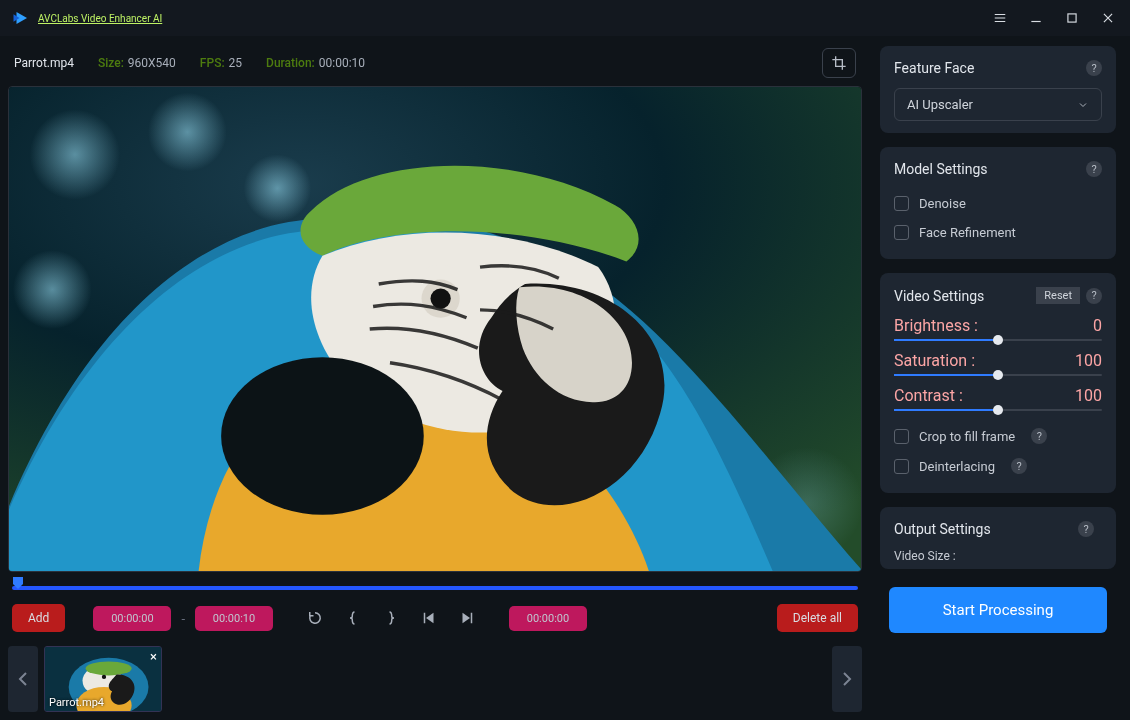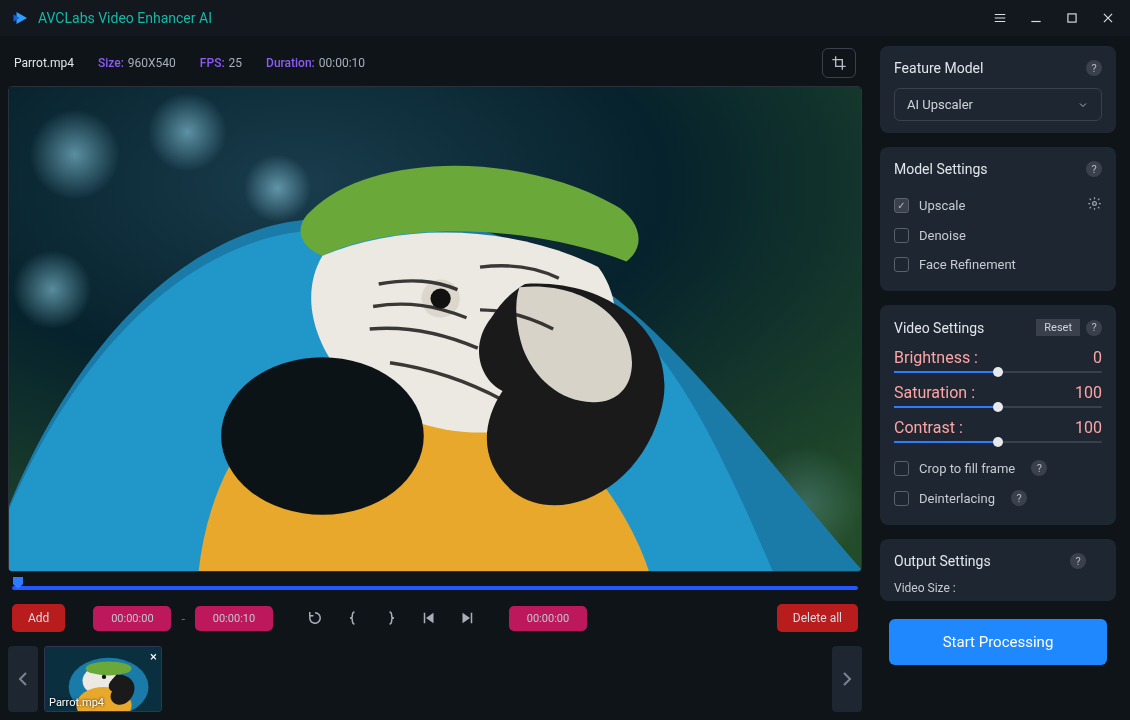--- a/index.html
+++ b/index.html
@@ -1,32 +1,32 @@
 <!DOCTYPE html>
 <html><head>
 <meta charset="utf-8">
 <style>
 * { box-sizing: border-box; margin: 0; padding: 0; font-family: -apple-system, BlinkMacSystemFont, "Segoe UI", Roboto, sans-serif; }
 body { width: 1130px; height: 720px; background: #0f1419; color: #d9dde3; overflow: hidden; font-size: 13px; }
 
 .titlebar { height: 36px; display: flex; align-items: center; padding: 0 12px; background: #13181f; }
 .logo { display: flex; align-items: center; gap: 8px; }
 .logo-mark { width: 18px; height: 18px; }
-.title-text { color: #14b8a6; font-size: 14px; }
+.title-text { color: #bef264; font-size: 10px; text-decoration: underline; }
 .win-controls { margin-left: auto; display: flex; gap: 16px; align-items: center; }
 .win-btn { width: 20px; height: 20px; display: flex; align-items: center; justify-content: center; cursor: pointer; color: #d9dde3; }
 .win-btn svg { width: 14px; height: 14px; }
 
 .app-body { display: flex; height: calc(720px - 36px); }
 .main { flex: 1; display: flex; flex-direction: column; padding: 8px 8px 8px 8px; min-width: 0; }
 .sidebar { width: 260px; padding: 10px 14px 10px 10px; display: flex; flex-direction: column; gap: 14px; overflow: hidden; }
 
 .info-bar { display: flex; align-items: center; gap: 24px; padding: 4px 6px 8px 6px; font-size: 12px; color: #a8afba; }
 .info-bar .file { color: #e2e6ec; }
-.info-bar strong { color: #8b5cf6; font-weight: 500; margin-right: 4px; }
+.info-bar strong { color: #4d7c0f; font-weight: 500; margin-right: 4px; }
 .crop-btn { margin-left: auto; width: 34px; height: 30px; border: 1px solid #3a414c; border-radius: 6px; display: flex; align-items: center; justify-content: center; cursor: pointer; }
 
 .preview-wrap { flex: 1; border: 1px solid #2a313b; border-radius: 4px; background: #000; display: flex; align-items: center; justify-content: center; overflow: hidden; margin-bottom: 8px; }
 .parrot { width: 100%; height: 100%; }
 
 .timeline { padding: 6px 4px 0 4px; position: relative; }
 .tl-indicator { position: absolute; left: 4px; top: -4px; }
 .tl-track { height: 4px; background: #2457ff; border-radius: 2px; }
 
 .controls { display: flex; align-items: center; gap: 10px; padding: 14px 4px; }
@@ -61,21 +61,21 @@
 .gear-r { margin-left: auto; color: #9ba2ad; cursor: pointer; }
 
 .slider-row { margin-bottom: 10px; }
 .slider-head { display: flex; justify-content: space-between; font-size: 16px; color: #fca5a5; margin-bottom: 4px; }
 .slider-track { position: relative; height: 2px; background: #3a414c; border-radius: 1px; }
 .slider-fill { position: absolute; height: 2px; background: #2f7bff; left: 0; }
 .slider-thumb { position: absolute; width: 10px; height: 10px; background: #e6e9ee; border-radius: 50%; top: 50%; transform: translate(-50%, -50%); }
 
 .process-btn { background: #1f88ff; color: #fff; border: none; border-radius: 6px; padding: 14px 0; font-size: 15px; cursor: pointer; width: 218px; align-self: center; margin-top: 4px; }
 
-.output-panel { background: #1e2631; border-radius: 8px; padding: 14px 30px 6px 14px; }
+.output-panel { background: #1e2631; border-radius: 8px; padding: 14px 22px 6px 14px; }
 .output-label { font-size: 12px; color: #c6cbd3; margin-top: 6px; }
 </style>
 </head>
 <body>
 
 <div class="titlebar">
   <div class="logo">
     <svg class="logo-mark" viewBox="0 0 24 24">
       <path d="M6 4 L20 12 L6 20 Z" fill="#2f9fff"></path>
       <path d="M2 7 L10 12 L2 17 Z" fill="#1560d8"></path>
@@ -242,43 +242,35 @@
             <path d="M2 1l6 6-6 6" stroke="currentColor" stroke-width="2" fill="none"></path>
           </svg>
         </div>
     </div>
   </div>
 
   <div class="sidebar">
 
     <div class="panel">
       <div class="panel-head">
-        <span class="panel-title">Feature Model</span>
+        <span class="panel-title">Feature Face</span>
         <span class="help-icn">?</span>
       </div>
       <div class="select">
         <span class="select-label">AI Upscaler</span>
         <svg width="12" height="12" viewBox="0 0 24 24">
             <path d="M6 9l6 6 6-6" stroke="#aab0b9" stroke-width="2" fill="none"></path>
           </svg>
       </div>
     </div>
 
     <div class="panel">
       <div class="panel-head">
         <span class="panel-title">Model Settings</span>
         <span class="help-icn">?</span>
-      </div>
-      <div class="check-row">
-        <span class="checkbox checked"></span>
-        <span>Upscale</span>
-        <span class="gear-r"><svg width="15" height="15" viewBox="0 0 24 24">
-              <circle cx="12" cy="12" r="3" stroke="currentColor" stroke-width="2" fill="none"></circle>
-              <path d="M12 2v3M12 19v3M4.2 4.2l2.1 2.1M17.7 17.7l2.1 2.1M2 12h3M19 12h3M4.2 19.8l2.1-2.1M17.7 6.3l2.1-2.1" stroke="currentColor" stroke-width="2"></path>
-            </svg></span>
       </div>
       <div class="check-row">
         <span class="checkbox"></span>
         <span>Denoise</span>
       </div>
       <div class="check-row">
         <span class="checkbox"></span>
         <span>Face Refinement</span>
       </div>
     </div>

